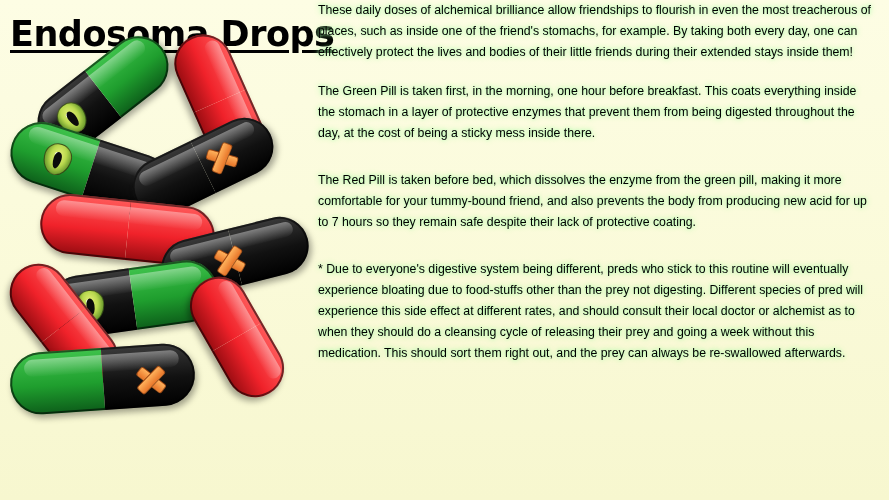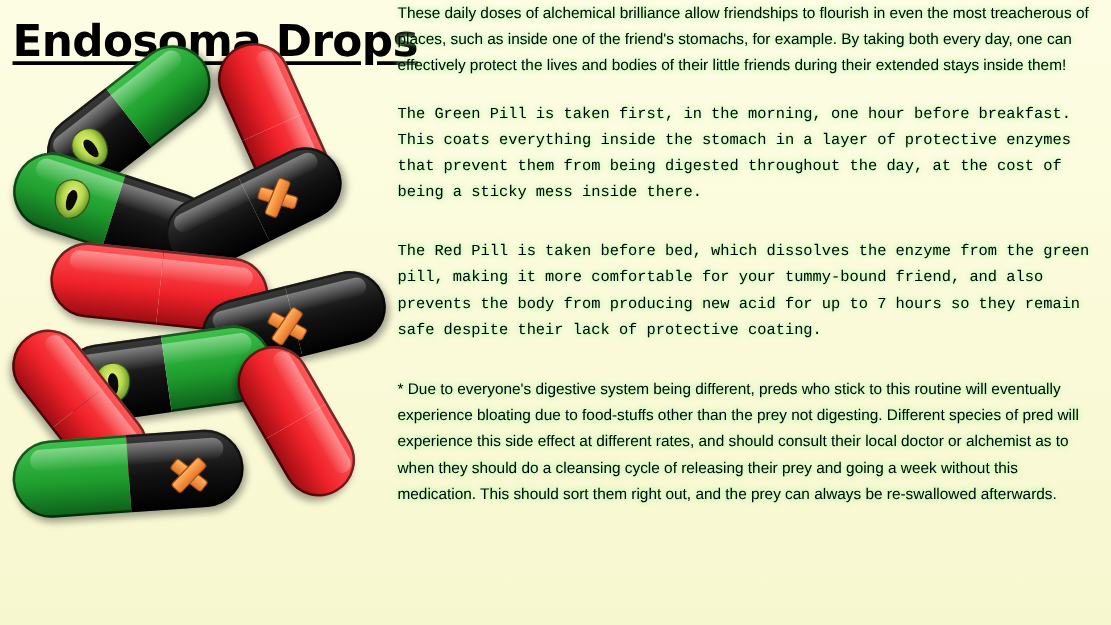--- a/index.html
+++ b/index.html
@@ -149,21 +149,21 @@
     box-sizing: border-box;
   }
   .para {
     font-family: "Liberation Sans", sans-serif;
     font-size: 12.3px;
     line-height: 21px;
     color: #000000;
     margin: 0 0 18px 0;
     text-shadow: 0 0 6px rgba(160,255,160,0.95), 0 0 3px rgba(180,255,180,0.9);
   }
-  .para.gap-big { margin-bottom: 26px; font-family: Liberation Mono, monospace; }
+  .para.gap-big { margin-bottom: 26px; }
 </style>
 </head>
 <body>
 
 <div class="page">
 
   <div class="left">
 
     <div class="title">Endosoma Drops</div>
 

